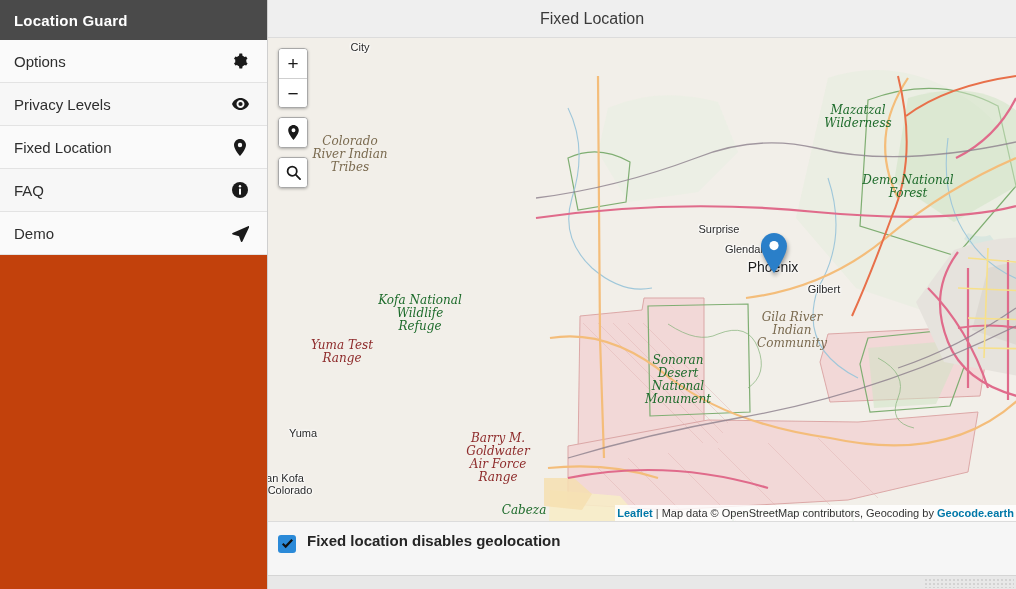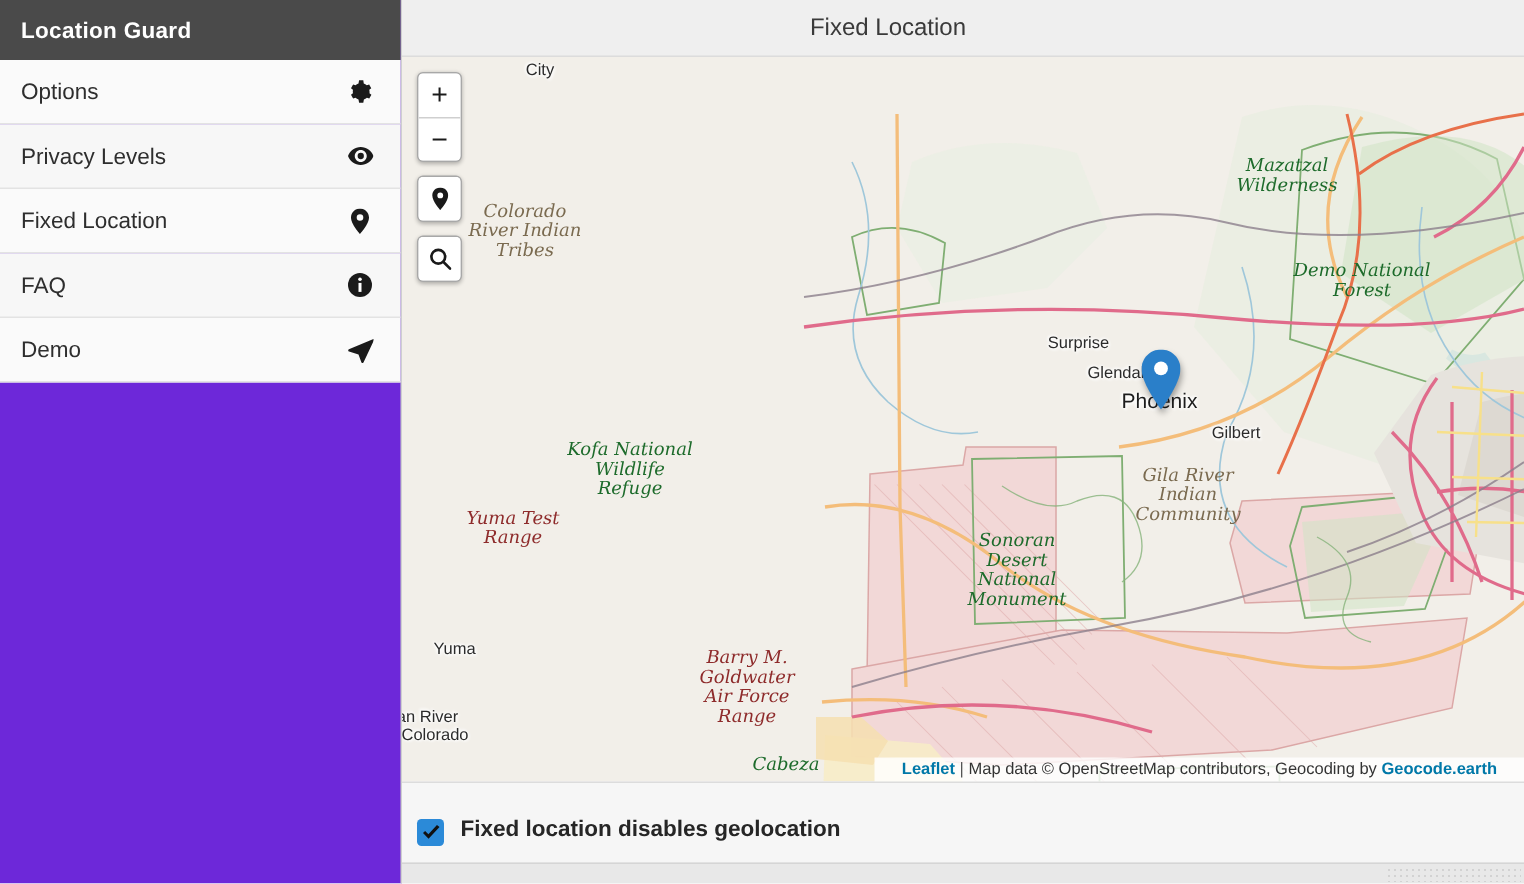--- a/index.html
+++ b/index.html
@@ -7,21 +7,21 @@
     width: 1016px; height: 589px;
     overflow: hidden;
     font-family: "Liberation Sans", sans-serif;
     background: #ffffff;
   }
   .app { position: relative; width: 1016px; height: 589px; display: flex; }
 
   
   .sidebar {
     width: 268px; height: 589px;
-    background: #6d28d9;
+    background: #c2410c;
     border-right: 1px solid #cfcfcf;
     flex: 0 0 268px;
     position: relative;
   }
   .sidebar-header {
     height: 40px;
     background: #4a4a4a;
     color: #ffffff;
     display: flex; align-items: center;
     padding-left: 14px;
@@ -144,37 +144,37 @@
     cursor: pointer;
   }
 
   
   .attribution {
     position: absolute;
     right: 0; bottom: 0;
     background: rgba(255,255,255,.82);
     font-size: 11px;
     color: #333;
-    padding: 2px 18px;
+    padding: 2px 2px;
     font-family: "Liberation Sans", sans-serif;
     white-space: nowrap;
     z-index: 25;
   }
   .attribution a { color: #0078a8; text-decoration: none; font-weight: bold; }
   .attribution .sep { color: #555; font-weight: normal; }
 
   
   .bottom-panel {
     position: absolute;
     left: 0; top: 521px;
     width: 748px; height: 54px;
     background: #f6f6f6;
     border-top: 1px solid #dcdcdc;
     display: flex;
-    align-items: center;
+    align-items: flex-start;
     padding: 9px 0 0 10px;
   }
   .chk {
     width: 18px; height: 18px;
     background: #2b8ad8;
     border-radius: 3px;
     display: flex; align-items: center; justify-content: center;
     margin-right: 11px;
     margin-top: 4px;
     cursor: pointer;
@@ -394,21 +394,21 @@
 Air Force
 Range</div>
       <div class="map-label lbl-green" style="left:256px;top:472px">Cabeza</div>
 
       <div class="city-label" style="left:92px;top:9px">City</div>
       <div class="city-label" style="left:451px;top:191px">Surprise</div>
       <div class="city-label" style="left:479px;top:211px">Glendale</div>
       <div class="city-label big" style="left:505px;top:229px">Phoenix</div>
       <div class="city-label" style="left:556px;top:251px">Gilbert</div>
       <div class="city-label" style="left:35px;top:395px">Yuma</div>
-      <div class="city-label" style="left:17px;top:440px">an River</div>
+      <div class="city-label" style="left:17px;top:440px">an Kofa</div>
       <div class="city-label" style="left:22px;top:452px">Colorado</div>
 
       <div class="map-controls">
         <div class="ctrl-group">
           <div class="ctrl-btn">+</div>
           <div class="ctrl-btn">−</div>
         </div>
         <div class="ctrl-group">
           <div class="ctrl-btn">
             <span>

